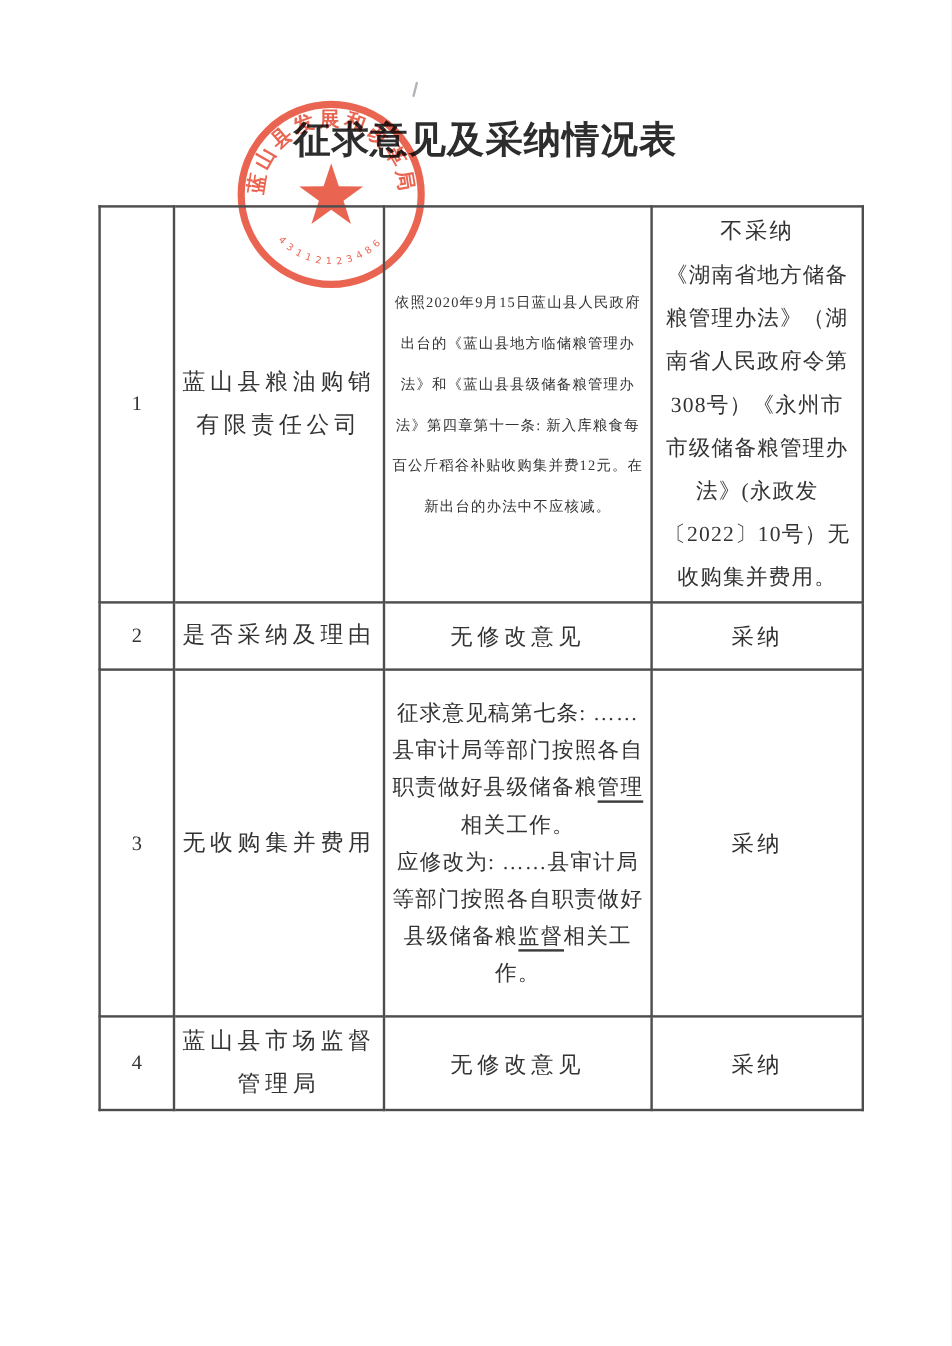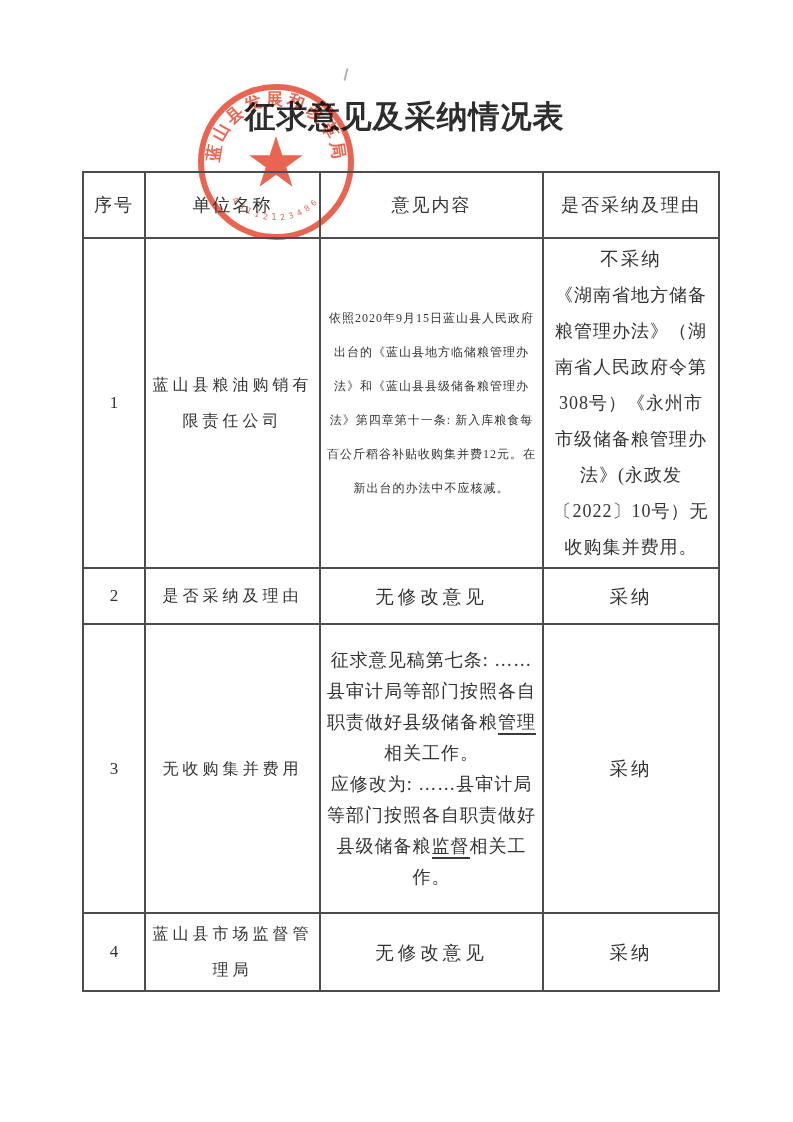--- a/index.html
+++ b/index.html
@@ -61,21 +61,21 @@
     box-sizing:border-box;
     font-weight:normal;
   }
   tr.r-head{height:66px;}
   tr.r-1{height:327px;}
   tr.r-2{height:56px;}
   tr.r-3{height:289px;}
   tr.r-4{height:68px;}
   .th-cell{font-size:18px;letter-spacing:2px;color:#333;}
   .cell-no{font-size:17px;font-family:"Liberation Serif","DejaVu Serif",serif;}
-  .cell-unit{font-size:16px;letter-spacing:4px;line-height:36px;}
+  .cell-unit{font-size:19px;letter-spacing:4px;line-height:36px;}
   .cell-decision{font-size:18.5px;letter-spacing:3px;}
   .opinion-short{font-size:18.5px;letter-spacing:4px;}
   .opinion-long-1{font-size:12px;letter-spacing:1px;line-height:34px;text-align:center;}
   .reason-long{font-size:18px;letter-spacing:1px;line-height:36px;text-align:center;}
   .reason-head{font-size:18.5px;letter-spacing:2px;}
   .opinion-long-3{font-size:18px;letter-spacing:1px;line-height:31px;text-align:center;}
   .u-word{
     border-bottom:2px solid #3a3a3a;
     padding-bottom:1px;
   }
@@ -107,26 +107,20 @@
   <div class="tbl-wrap">
     <table class="opinions">
       <colgroup>
         <col style="width:62px">
         <col style="width:175px">
         <col style="width:223px">
         <col style="width:176px">
       </colgroup>
 
       <tbody>
-          <tr class="r-head">
-        <th class="th-cell">序号</th>
-        <th class="th-cell">单位名称</th>
-        <th class="th-cell">意见内容</th>
-        <th class="th-cell">是否采纳及理由</th>
-      </tr>
 
       <tr class="r-1">
         <td class="cell-no">1</td>
         <td class="cell-unit">蓝山县粮油购销有限责任公司</td>
         <td>
           <div class="opinion-long-1">依照2020年9月15日蓝山县人民政府出台的《蓝山县地方临储粮管理办法》和《蓝山县县级储备粮管理办法》第四章第十一条: 新入库粮食每百公斤稻谷补贴收购集并费12元。在新出台的办法中不应核减。</div>
         </td>
         <td>
           <div class="reason-long">
             <div class="reason-head">不采纳</div>

